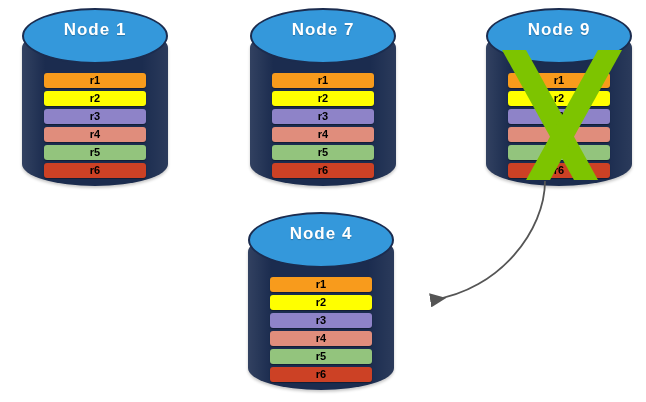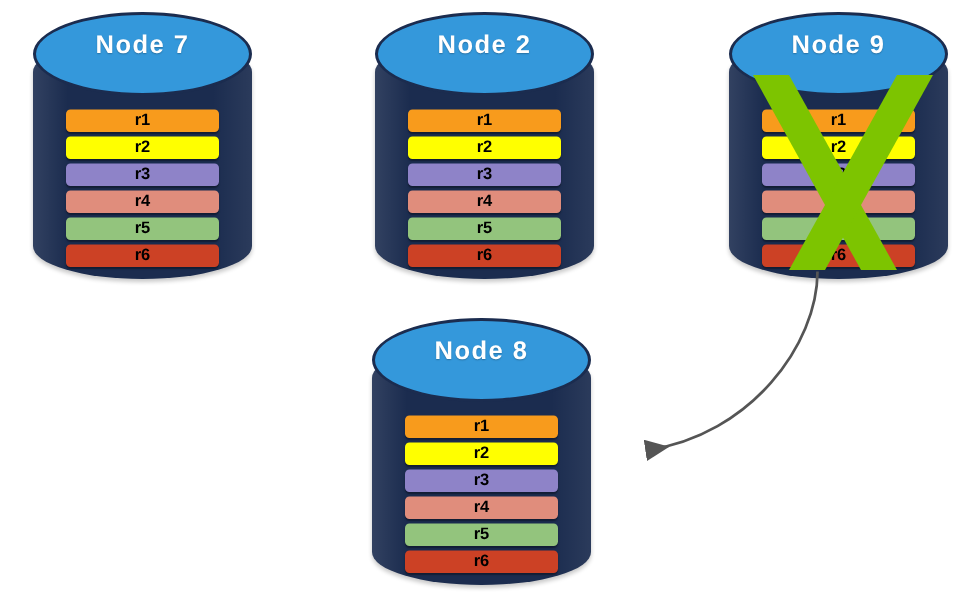--- a/index.html
+++ b/index.html
@@ -127,36 +127,36 @@
         </div>
         <div class="rows">
           <div class="row" style="background: rgb(248, 155, 28);">r1</div>
           <div class="row" style="background: rgb(255, 255, 0);">r2</div>
           <div class="row" style="background: rgb(142, 131, 200);">r3</div>
           <div class="row" style="background: rgb(224, 141, 124);">r4</div>
           <div class="row" style="background: rgb(147, 196, 125);">r5</div>
           <div class="row" style="background: rgb(204, 65, 37);">r6</div>
         </div>
         <div class="node-top"></div>
+        <div class="node-label">Node  1</div>
+      </div>
+      <div class="node" style="left: 250px; top: 8px;">
+        <div class="node-body">
+          <div class="node-body-inner"></div>
+        </div>
+        <div class="rows">
+          <div class="row" style="background: rgb(248, 155, 28);">r1</div>
+          <div class="row" style="background: rgb(255, 255, 0);">r2</div>
+          <div class="row" style="background: rgb(142, 131, 200);">r3</div>
+          <div class="row" style="background: rgb(224, 141, 124);">r4</div>
+          <div class="row" style="background: rgb(147, 196, 125);">r5</div>
+          <div class="row" style="background: rgb(204, 65, 37);">r6</div>
+        </div>
+        <div class="node-top"></div>
         <div class="node-label">Node  7</div>
-      </div>
-      <div class="node" style="left: 250px; top: 8px;">
-        <div class="node-body">
-          <div class="node-body-inner"></div>
-        </div>
-        <div class="rows">
-          <div class="row" style="background: rgb(248, 155, 28);">r1</div>
-          <div class="row" style="background: rgb(255, 255, 0);">r2</div>
-          <div class="row" style="background: rgb(142, 131, 200);">r3</div>
-          <div class="row" style="background: rgb(224, 141, 124);">r4</div>
-          <div class="row" style="background: rgb(147, 196, 125);">r5</div>
-          <div class="row" style="background: rgb(204, 65, 37);">r6</div>
-        </div>
-        <div class="node-top"></div>
-        <div class="node-label">Node  2</div>
       </div>
       <div class="node" style="left: 486px; top: 8px;">
         <div class="node-body">
           <div class="node-body-inner"></div>
         </div>
         <div class="rows">
           <div class="row" style="background: rgb(248, 155, 28);">r1</div>
           <div class="row" style="background: rgb(255, 255, 0);">r2</div>
           <div class="row" style="background: rgb(142, 131, 200);">r3</div>
           <div class="row" style="background: rgb(224, 141, 124);">r4</div>
@@ -178,21 +178,21 @@
         </div>
         <div class="rows">
           <div class="row" style="background: rgb(248, 155, 28);">r1</div>
           <div class="row" style="background: rgb(255, 255, 0);">r2</div>
           <div class="row" style="background: rgb(142, 131, 200);">r3</div>
           <div class="row" style="background: rgb(224, 141, 124);">r4</div>
           <div class="row" style="background: rgb(147, 196, 125);">r5</div>
           <div class="row" style="background: rgb(204, 65, 37);">r6</div>
         </div>
         <div class="node-top"></div>
-        <div class="node-label">Node  8</div>
+        <div class="node-label">Node  4</div>
       </div>
     </div>
 
   <svg class="arrow-layer" viewBox="0 0 646 402" xmlns="http://www.w3.org/2000/svg">
     <defs>
       <marker id="arrowhead" markerWidth="9" markerHeight="8" refX="8" refY="4" orient="auto" markerUnits="strokeWidth">
         <path d="M 9,0 L 9,8 L 0,4 Z" fill="#555555"></path>
       </marker>
     </defs>
     <path id="arrow-path" fill="none" stroke="#555555" stroke-width="1.8" marker-end="url(#arrowhead)" d="M 545,181 C 545,230 500,290 432,300"></path>

